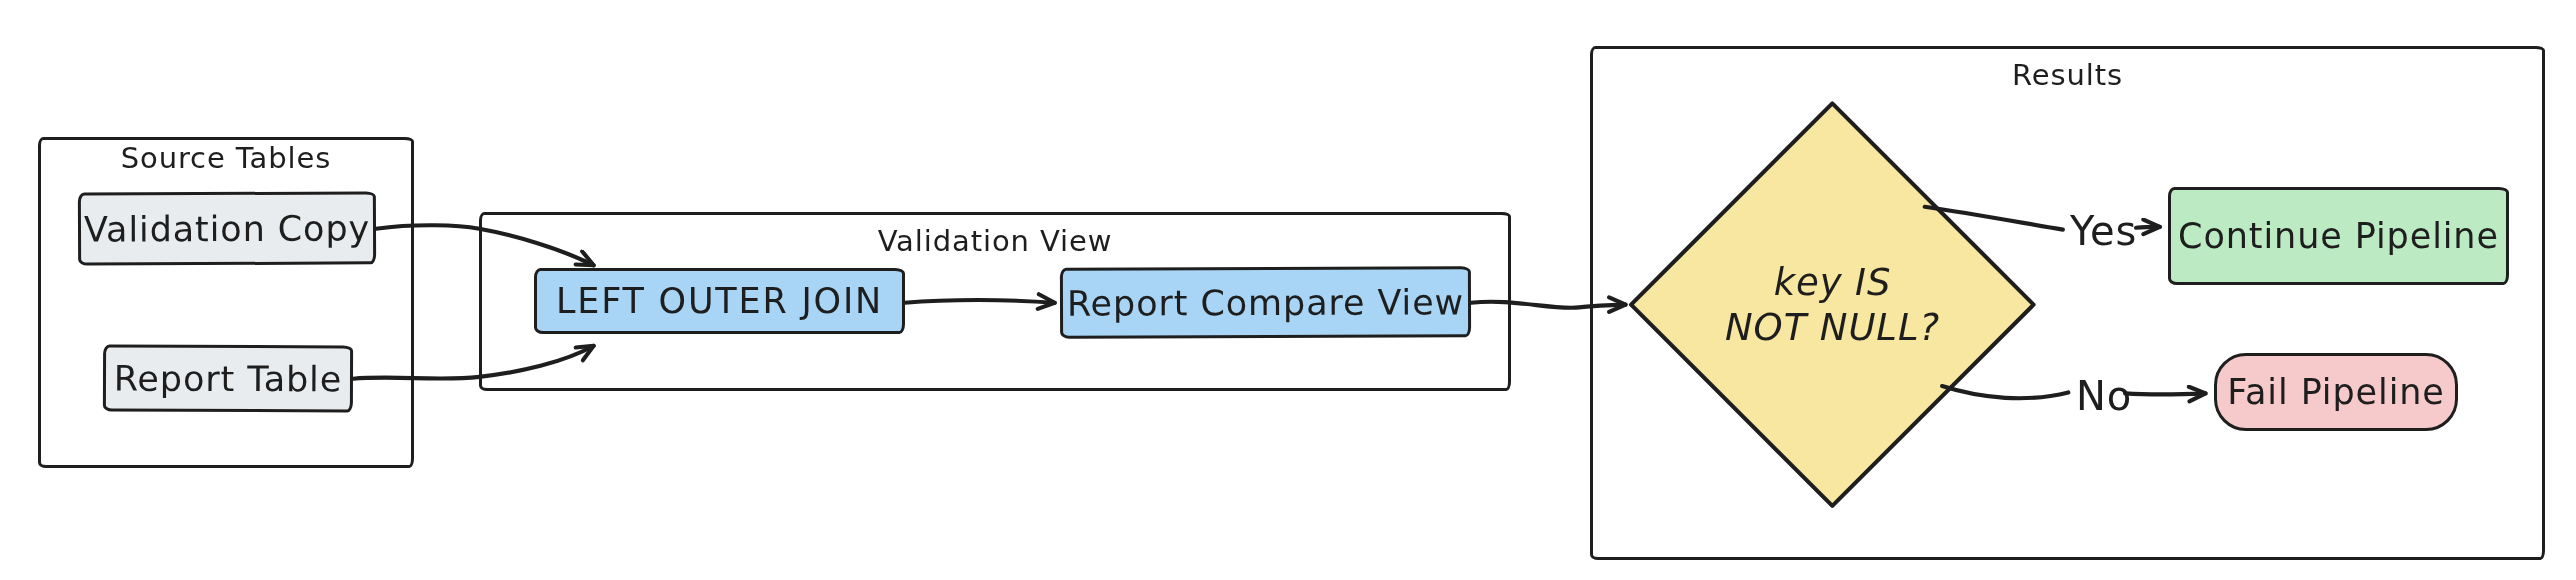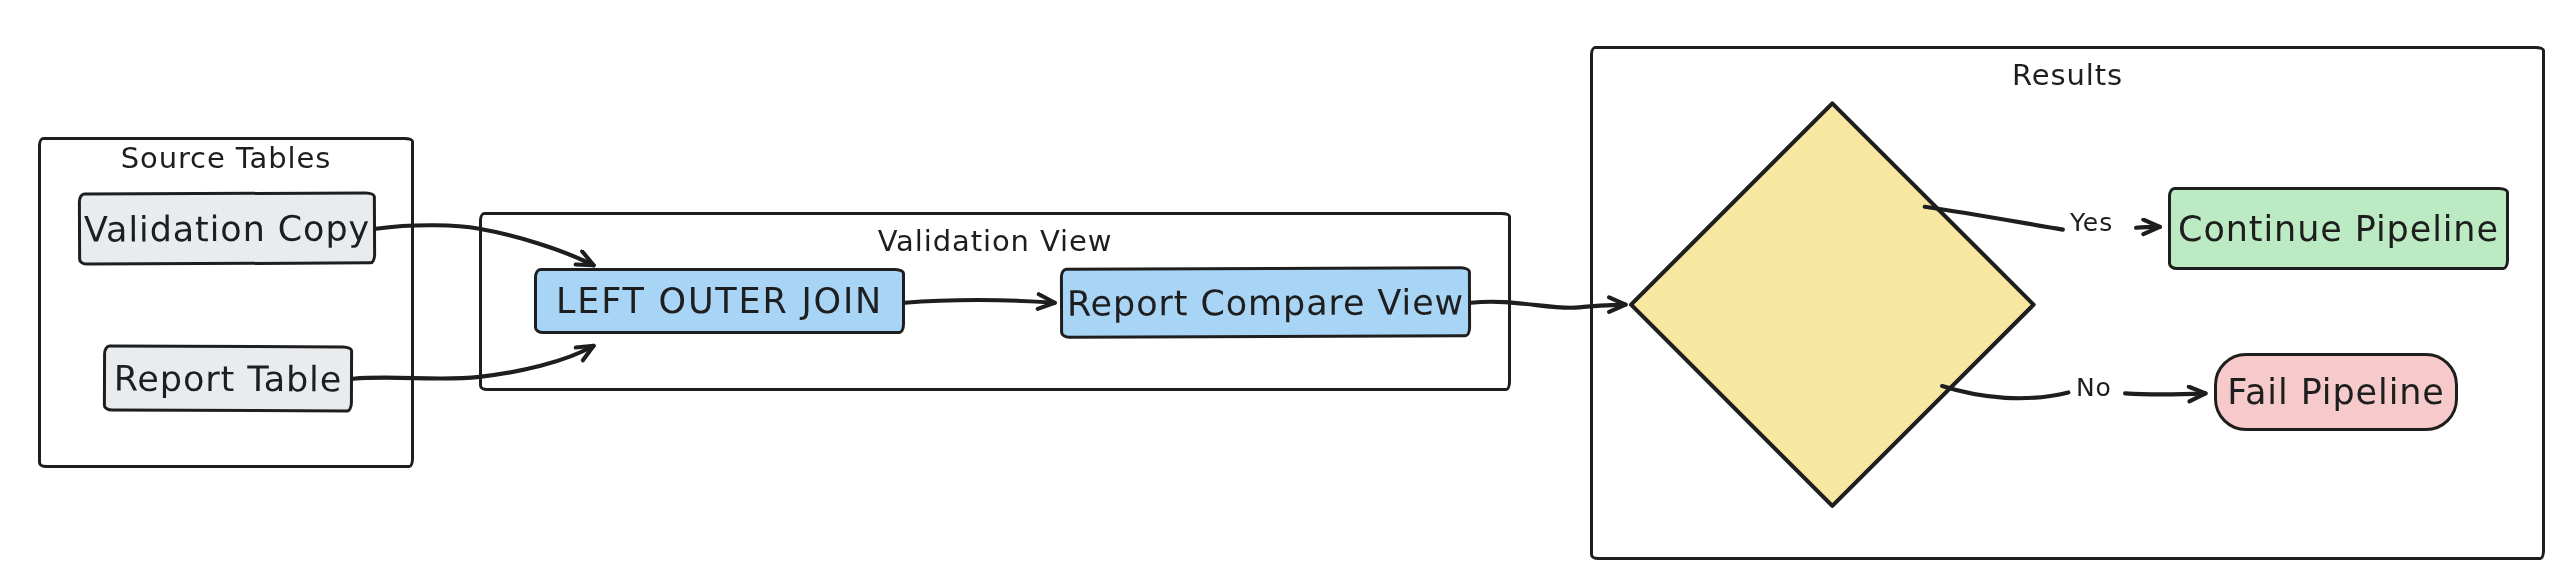--- a/index.html
+++ b/index.html
@@ -31,31 +31,31 @@
   }
   .table-node   { background:var(--table-fill); }
   .join-node    { background:var(--join-fill); }
   .success-node { background:var(--success-fill); }
   .fail-node    { background:var(--fail-fill);border-radius:32px; }
 
   #n-vcopy    { left:78px;   top:192px; width:298px; height:73px; transform:rotate(-0.25deg); }
   #n-rtable   { left:103px;  top:345px; width:250px; height:67px; transform:rotate(0.2deg); }
   #n-loj      { left:534px;  top:268px; width:371px; height:66px; letter-spacing:1.8px; }
   #n-rcv      { left:1060px; top:267px; width:411px; height:71px; transform:rotate(-0.2deg); }
-  #n-continue { left:2168px; top:187px; width:341px; height:83px; }
+  #n-continue { left:2168px; top:187px; width:341px; height:98px; }
   #n-fail     { left:2214px; top:353px; width:244px; height:78px; }
 
   
   .decision-text {
     position:absolute; left:1700px; top:260px; width:265px; z-index:6;
     text-align:center; font-size:37px; font-style:italic; line-height:45px; letter-spacing:0.9px;
   }
 
   
-  .edge-label { position:absolute; z-index:6; font-size:25px; letter-spacing:0.9px; }
+  .edge-label { position:absolute; z-index:6; font-size:40px; letter-spacing:0.9px; }
   #lbl-yes { left:2070px; top:208px; }
   #lbl-no  { left:2076px; top:373px; }
 
   
   svg.overlay { position:absolute; left:0; top:0; width:2576px; height:580px; z-index:5; pointer-events:none; }
   .edge { fill:none; stroke:var(--stroke); stroke-width:4.5; stroke-linecap:round; }
 </style>
 </head>
 <body>
 
@@ -79,20 +79,22 @@
 
   <div class="node join-node" id="n-loj">LEFT OUTER JOIN</div>
 
   <div class="node join-node" id="n-rcv">Report Compare View</div>
 
   <div class="node success-node" id="n-continue">Continue Pipeline</div>
 
   <div class="node fail-node" id="n-fail">Fail Pipeline</div>
 
   <div class="decision-text">
+    <div>key IS</div>
+    <div>NOT NULL?</div>
   </div>
 
   <div class="edge-label" id="lbl-yes">Yes</div>
   <div class="edge-label" id="lbl-no">No</div>
 
   <svg class="overlay" viewBox="0 0 2814 634" xmlns="http://www.w3.org/2000/svg">
     <defs>
       <marker id="arrow" markerWidth="26" markerHeight="22" refX="22" refY="10" orient="auto" markerUnits="userSpaceOnUse">
         <path d="M 4 2 L 22 10 L 4 18" fill="none" stroke="var(--stroke)" stroke-width="4.5" stroke-linecap="round" stroke-linejoin="round"></path>
       </marker>

